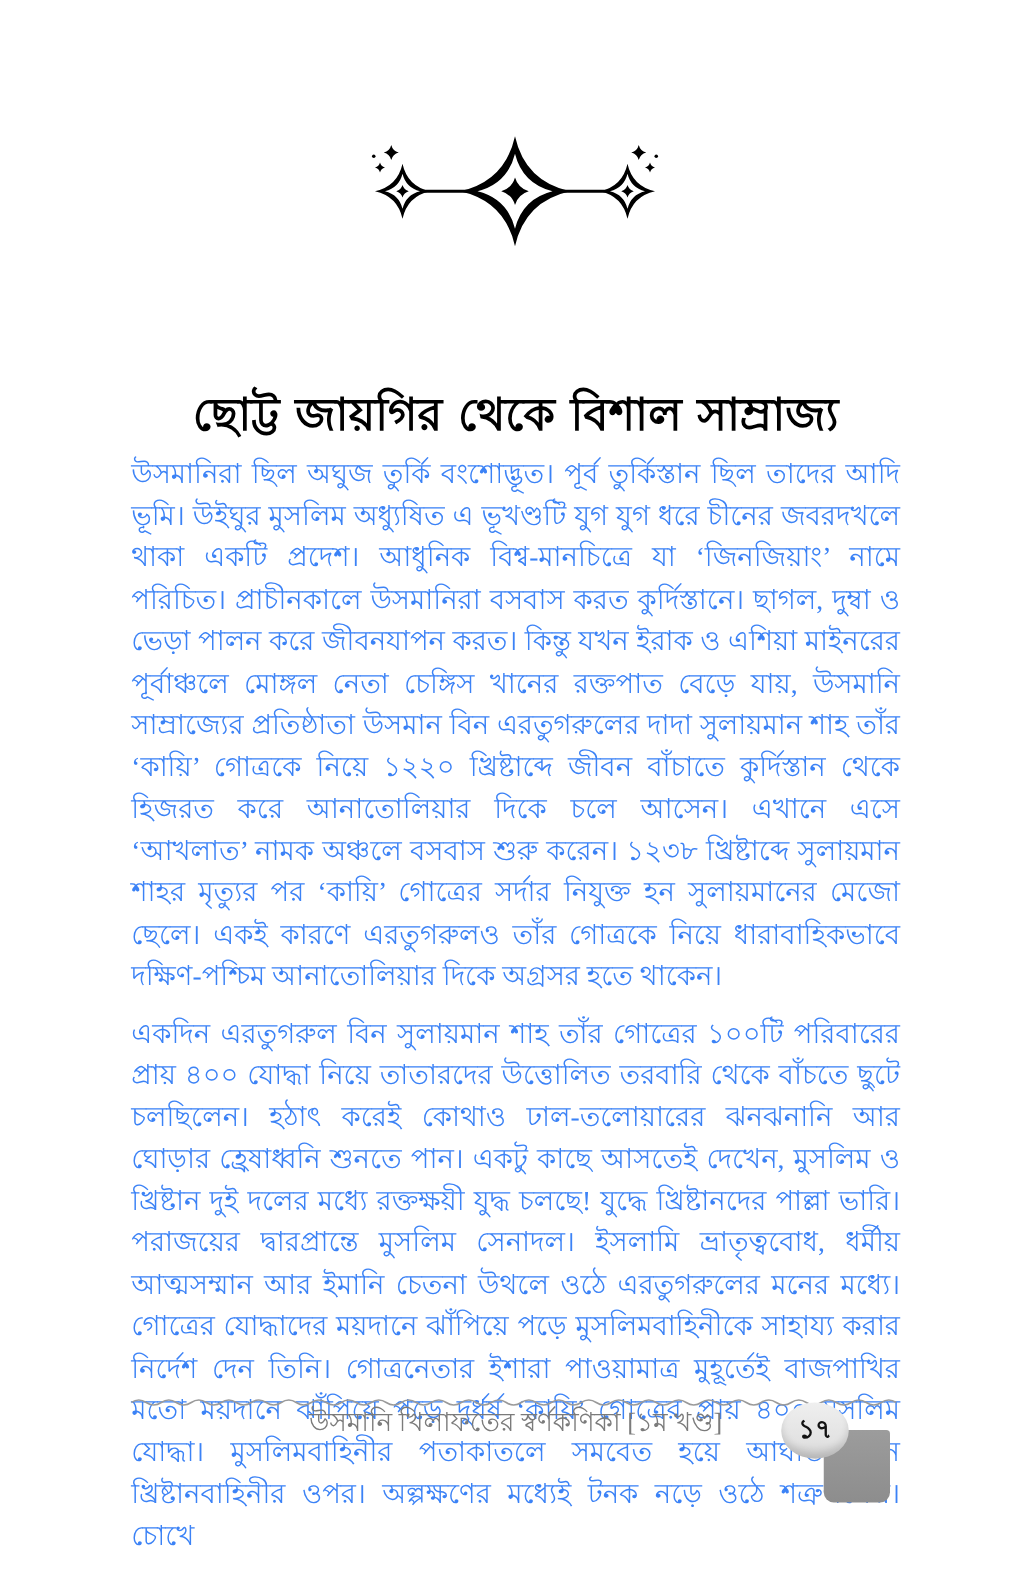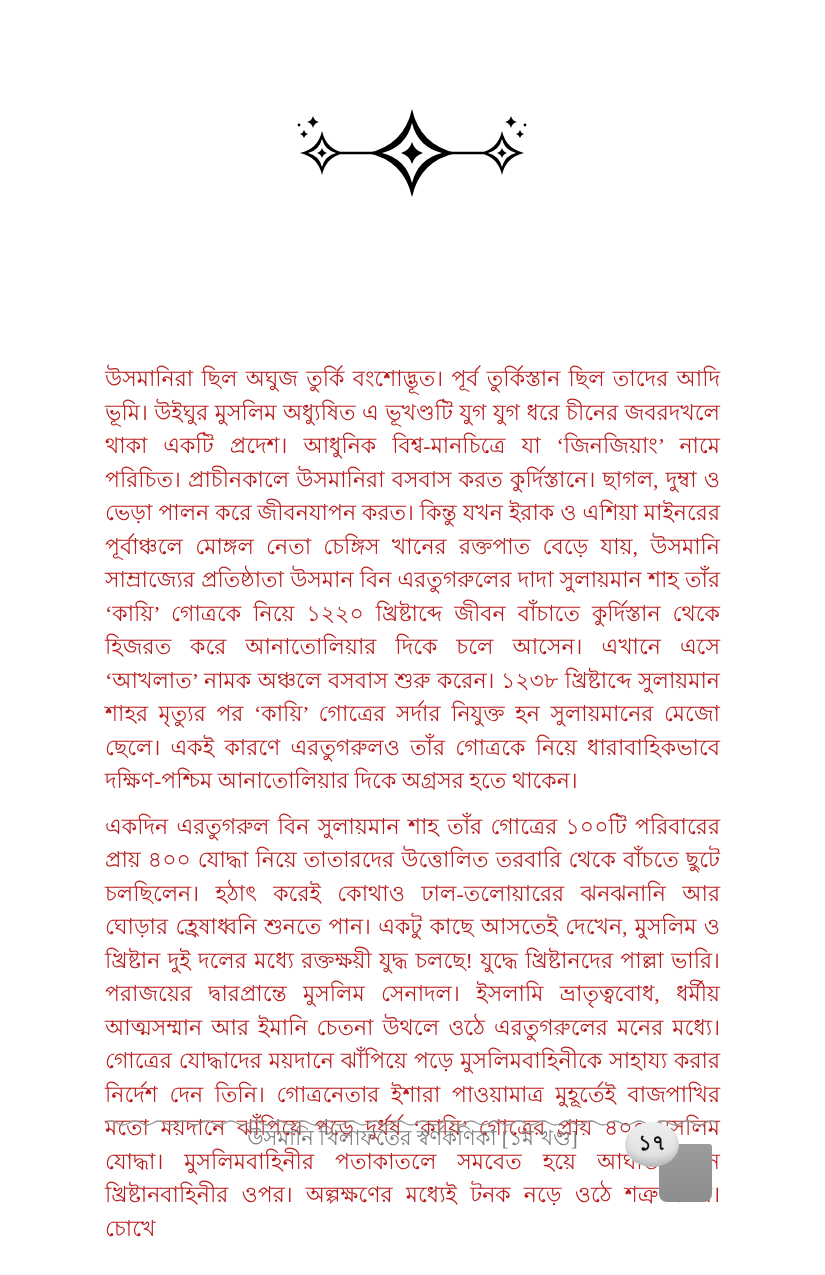--- a/index.html
+++ b/index.html
@@ -12,21 +12,21 @@
   
   .chapter-title{
     position:absolute;left:85px;top:286px;width:655px;text-align:center;
     font-family:"DejaVu Sans","Liberation Sans",sans-serif;
     font-weight:700;font-size:36px;line-height:1.3;color:#000;
   }
   
   .body-text{position:absolute;left:105px;top:362px;width:615px;}
   .body-text p{
     margin:0 0 12px 0;font-size:22px;line-height:33.5px;text-align:justify;
-    text-justify:inter-word;color:#b91c1c;
+    text-justify:inter-word;color:#3b82f6;
   }
   
   .footer-sep{position:absolute;left:105px;top:1113px;width:615px;height:8px;}
   .footer-title{
     position:absolute;left:105px;top:1122px;width:615px;text-align:center;
     font-size:21px;color:#7b7b7b;font-family:"Liberation Serif","DejaVu Serif",serif;
   }
   
   .page-tab-rect{
     position:absolute;left:659px;top:1144px;width:53px;height:58px;
@@ -87,20 +87,21 @@
       <path d="M219,8 Q220.2,12.8 225,14 Q220.2,15.2 219,20 Q217.8,15.2 213,14 Q217.8,12.8 219,8 Z" fill="#000"></path>
       <path d="M228,22 Q228.8,25.2 232,26 Q228.8,26.8 228,30 Q227.2,26.8 224,26 Q227.2,25.2 228,22 Z" fill="#000"></path>
       <circle cx="233" cy="17" r="1.4" fill="#000"></circle>
 
       <path d="M120,1 Q128,37 164,45 Q128,53 120,89 Q112,53 76,45 Q112,37 120,1 Z" fill="#000"></path>
       <path d="M120,15 Q126,39 150,45 Q126,51 120,75 Q114,51 90,45 Q114,39 120,15 Z" fill="#fff"></path>
       <path d="M120,34 Q122.5,42.5 131,45 Q122.5,47.5 120,56 Q117.5,47.5 109,45 Q117.5,42.5 120,34 Z" fill="#000"></path>
     </svg>
   </div>
 
+  <h1 class="chapter-title">ছোট্ট জায়গির থেকে বিশাল সাম্রাজ্য</h1>
 
   <div class="body-text">
     <p>উসমানিরা ছিল অঘুজ তুর্কি বংশোদ্ভূত। পূর্ব তুর্কিস্তান ছিল তাদের আদি ভূমি। উইঘুর মুসলিম অধ্যুষিত এ ভূখণ্ডটি যুগ যুগ ধরে চীনের জবরদখলে থাকা একটি প্রদেশ। আধুনিক বিশ্ব-মানচিত্রে যা ‘জিনজিয়াং’ নামে পরিচিত। প্রাচীনকালে উসমানিরা বসবাস করত কুর্দিস্তানে। ছাগল, দুম্বা ও ভেড়া পালন করে জীবনযাপন করত। কিন্তু যখন ইরাক ও এশিয়া মাইনরের পূর্বাঞ্চলে মোঙ্গল নেতা চেঙ্গিস খানের রক্তপাত বেড়ে যায়, উসমানি সাম্রাজ্যের প্রতিষ্ঠাতা উসমান বিন এরতুগরুলের দাদা সুলায়মান শাহ তাঁর ‘কায়ি’ গোত্রকে নিয়ে ১২২০ খ্রিষ্টাব্দে জীবন বাঁচাতে কুর্দিস্তান থেকে হিজরত করে আনাতোলিয়ার দিকে চলে আসেন। এখানে এসে ‘আখলাত’ নামক অঞ্চলে বসবাস শুরু করেন। ১২৩৮ খ্রিষ্টাব্দে সুলায়মান শাহর মৃত্যুর পর ‘কায়ি’ গোত্রের সর্দার নিযুক্ত হন সুলায়মানের মেজো ছেলে। একই কারণে এরতুগরুলও তাঁর গোত্রকে নিয়ে ধারাবাহিকভাবে দক্ষিণ-পশ্চিম আনাতোলিয়ার দিকে অগ্রসর হতে থাকেন।</p>
     <p>একদিন এরতুগরুল বিন সুলায়মান শাহ তাঁর গোত্রের ১০০টি পরিবারের প্রায় ৪০০ যোদ্ধা নিয়ে তাতারদের উত্তোলিত তরবারি থেকে বাঁচতে ছুটে চলছিলেন। হঠাৎ করেই কোথাও ঢাল-তলোয়ারের ঝনঝনানি আর ঘোড়ার হ্রেষাধ্বনি শুনতে পান। একটু কাছে আসতেই দেখেন, মুসলিম ও খ্রিষ্টান দুই দলের মধ্যে রক্তক্ষয়ী যুদ্ধ চলছে! যুদ্ধে খ্রিষ্টানদের পাল্লা ভারি। পরাজয়ের দ্বারপ্রান্তে মুসলিম সেনাদল। ইসলামি ভ্রাতৃত্ববোধ, ধর্মীয় আত্মসম্মান আর ইমানি চেতনা উথলে ওঠে এরতুগরুলের মনের মধ্যে। গোত্রের যোদ্ধাদের ময়দানে ঝাঁপিয়ে পড়ে মুসলিমবাহিনীকে সাহায্য করার নির্দেশ দেন তিনি। গোত্রনেতার ইশারা পাওয়ামাত্র মুহূর্তেই বাজপাখির মতো ময়দানে ঝাঁপিয়ে পড়ে দুর্ধর্ষ ‘কায়ি’ গোত্রের প্রায় ৪০০ মুসলিম যোদ্ধা। মুসলিমবাহিনীর পতাকাতলে সমবেত হয়ে আঘাত হানে খ্রিষ্টানবাহিনীর ওপর। অল্পক্ষণের মধ্যেই টনক নড়ে ওঠে শত্রুপক্ষের। চোখে</p>
   </div>
 
   <div class="footer-sep">
     <svg width="615" height="8" viewBox="0 0 615 8" xmlns="http://www.w3.org/2000/svg">
       <path d="M0,4 q6,-4 12,0 t12,0 t12,0 t12,0 t12,0 t12,0 t12,0 t12,0 t12,0 t12,0 t12,0 t12,0 t12,0 t12,0 t12,0 t12,0 t12,0 t12,0 t12,0 t12,0 t12,0 t12,0 t12,0 t12,0 t12,0 t12,0 t12,0 t12,0 t12,0 t12,0 t12,0 t12,0 t12,0 t12,0 t12,0 t12,0 t12,0 t12,0 t12,0 t12,0 t12,0 t12,0 t12,0 t12,0 t12,0 t12,0 t12,0 t12,0 t12,0 t12,0 t12,0" fill="none" stroke="#9a9a9a" stroke-width="1.3"></path>
     </svg>

